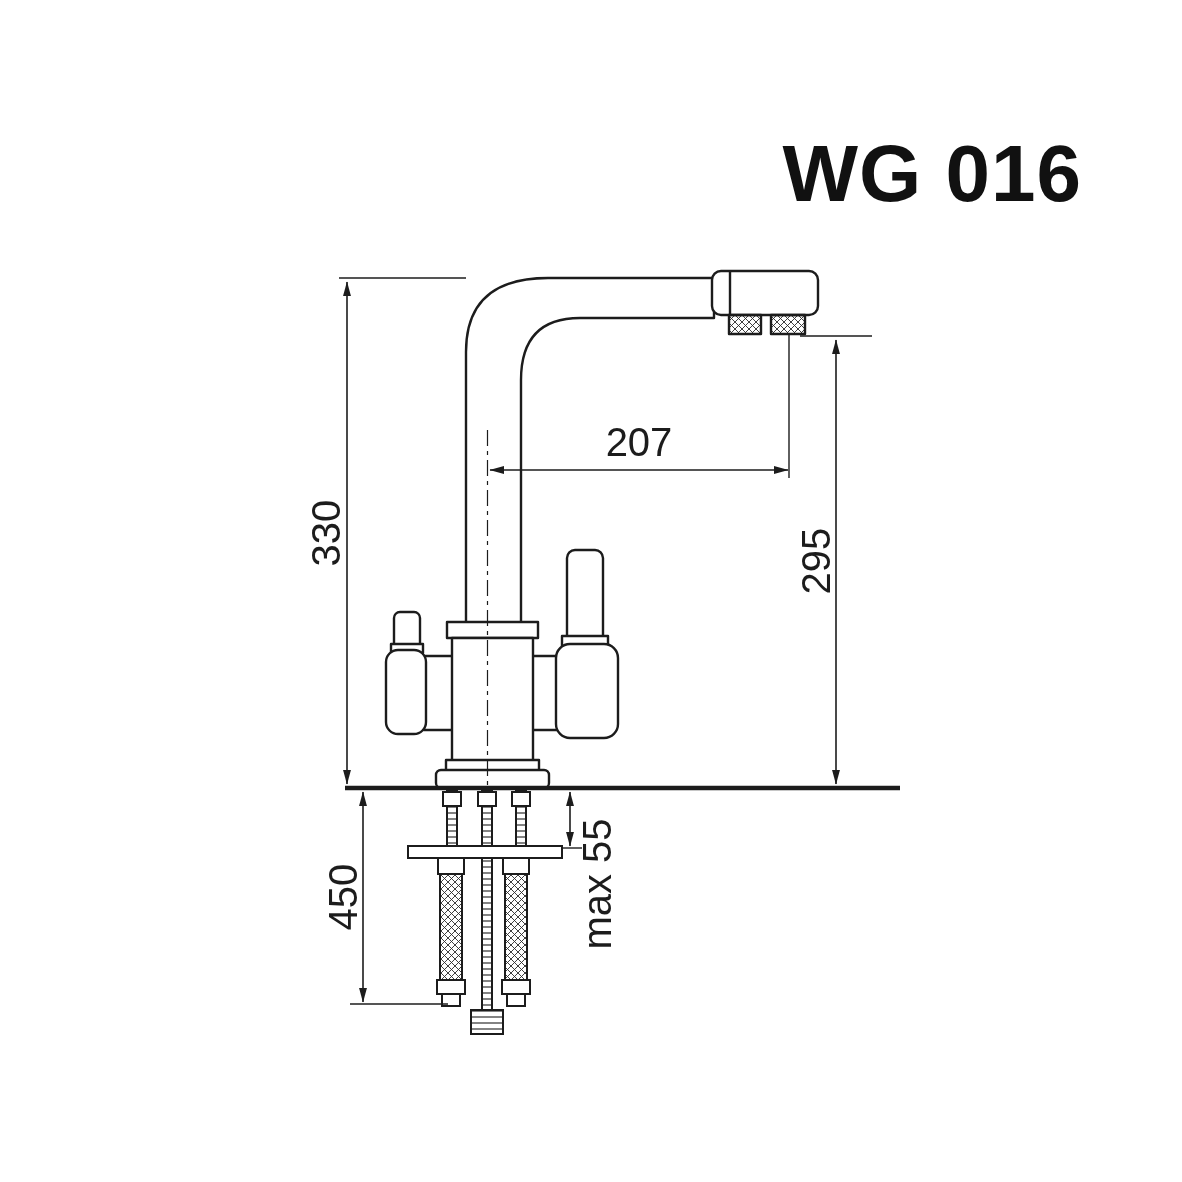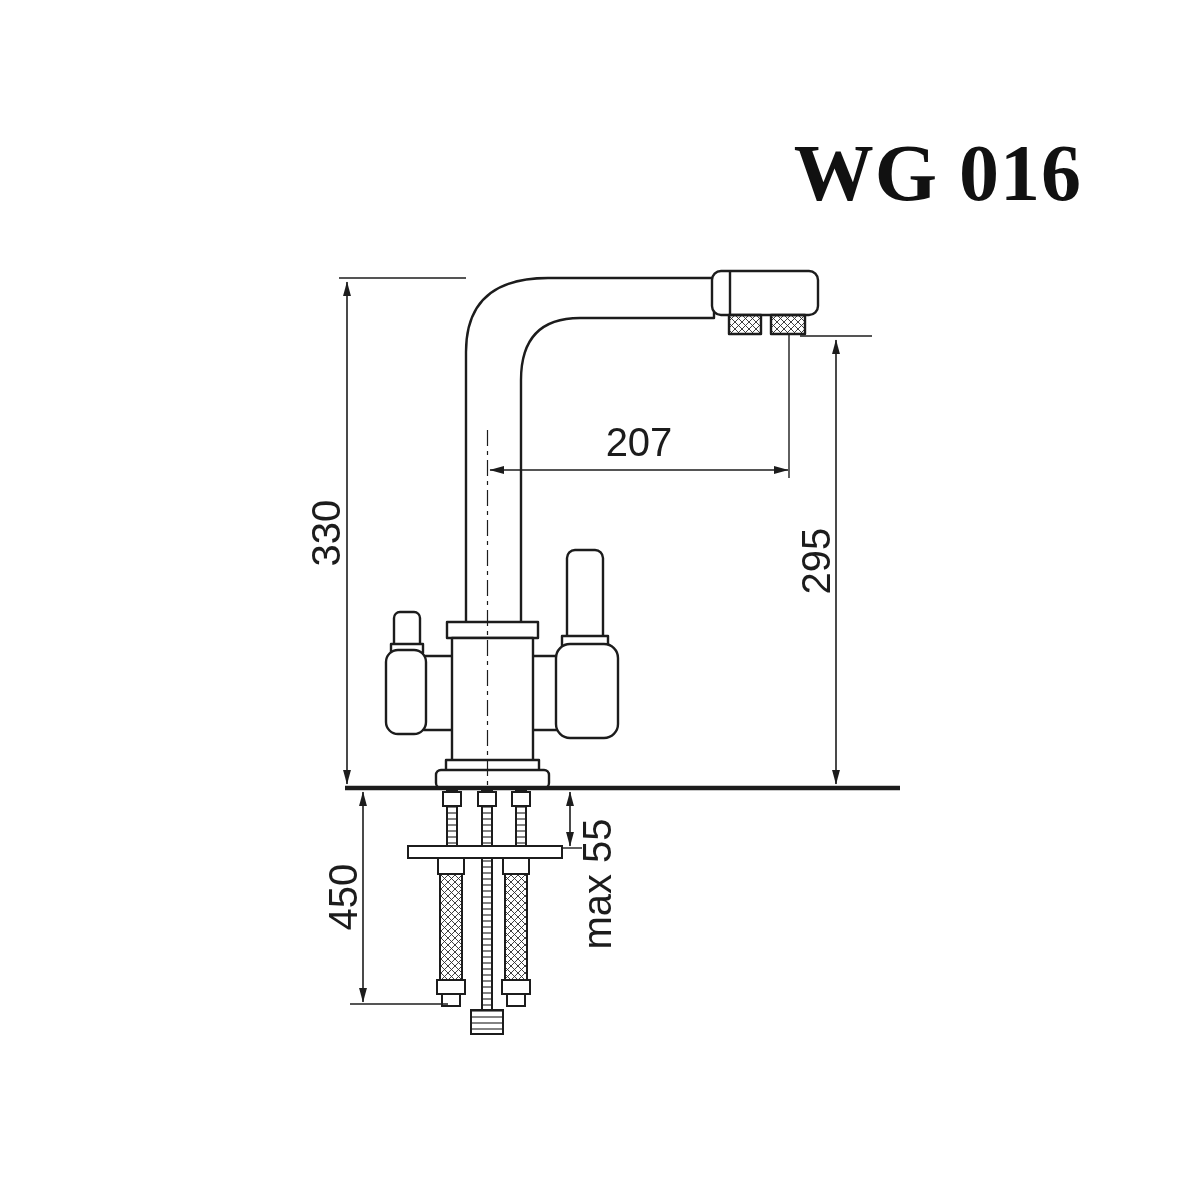--- a/index.html
+++ b/index.html
@@ -16,21 +16,21 @@
     overflow: hidden;
   }
   .product-title {
     position: absolute;
     top: 128px;
     right: 100px;
     font-size: 80px;
     font-weight: 800;
     letter-spacing: 1px;
     color: #111111;
-    font-family: Liberation Serif, serif;
+    font-family: Liberation Sans, sans-serif;
   }
   svg.drawing {
     position: absolute;
     left: 0;
     top: 0;
   }
   svg text {
     font-family: "Liberation Sans", sans-serif;
     font-size: 40px;
     fill: #1c1c1c;

